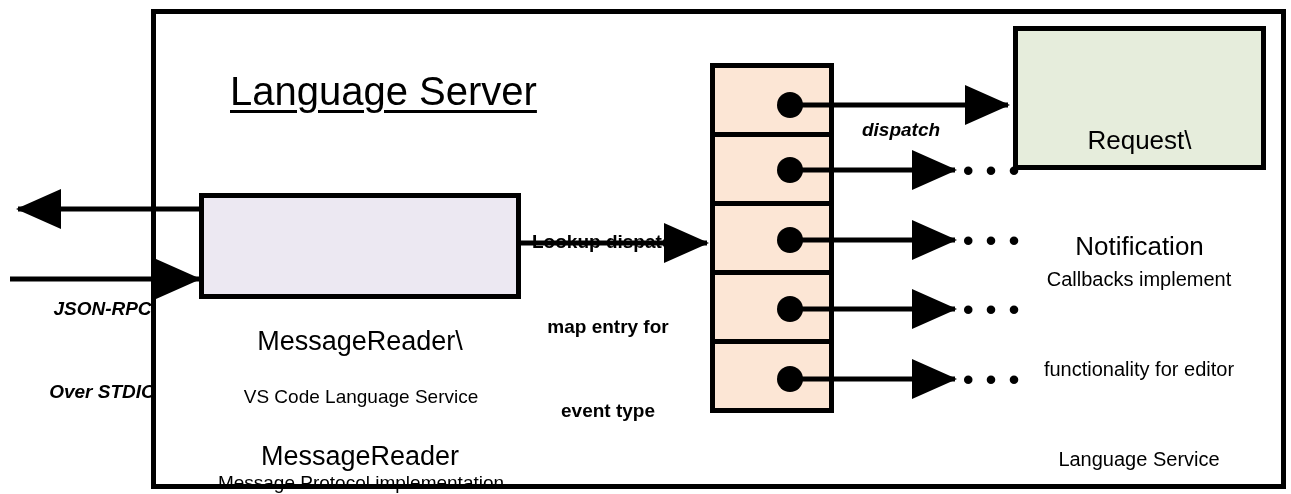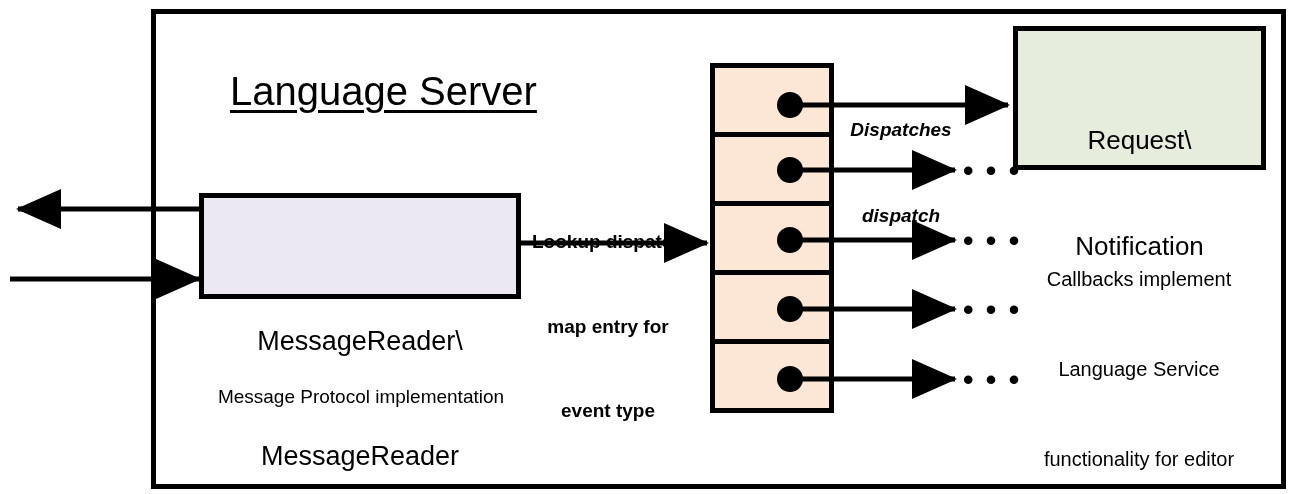--- a/index.html
+++ b/index.html
@@ -171,59 +171,63 @@
     <line x1="790" y1="170" x2="955" y2="170" stroke="#000000" stroke-width="5" marker-end="url(#ah)"></line>
     <line x1="790" y1="240" x2="955" y2="240" stroke="#000000" stroke-width="5" marker-end="url(#ah)"></line>
     <line x1="790" y1="309" x2="955" y2="309" stroke="#000000" stroke-width="5" marker-end="url(#ah)"></line>
     <line x1="790" y1="379" x2="955" y2="379" stroke="#000000" stroke-width="5" marker-end="url(#ah)"></line>
 
     <rect x="1015.5" y="28.5" width="248" height="139" fill="#E6EDDC" stroke="#000000" stroke-width="5"></rect>
   </svg>
 
   <div class="txt" id="server-title">Language Server</div>
 
+  <div class="txt" id="jsonrpc-label">
+    <div>JSON-RPC</div>
+    <div>Over STDIO</div>
+  </div>
 
   <div class="txt" id="reader-box-text">
     <div>MessageReader\</div>
     <div>MessageReader</div>
   </div>
 
   <div class="txt" id="reader-caption">
+    <div>VS Code Language Service</div>
     <div>Message Protocol implementation</div>
   </div>
 
   <div class="txt" id="lookup-label">
     <div>Lookup dispatch</div>
     <div>map entry for</div>
     <div>event type</div>
   </div>
 
   <div class="txt" id="dispatchmap-caption">
     <div>Dispatch Map</div>
     
   </div>
 
   <div class="txt" id="dispatches-label">
-    <div>Dispatches</div>
     <div>dispatch</div>
   </div>
 
   <div class="ellipsis" style="left:963px; top:156px;">• • •</div>
   <div class="ellipsis" style="left:963px; top:226px;">• • •</div>
   <div class="ellipsis" style="left:963px; top:295px;">• • •</div>
   <div class="ellipsis" style="left:963px; top:365px;">• • •</div>
 
   <div class="txt" id="callback-box-text">
     <div>Request\</div>
     <div>Notification</div>
   </div>
 
   <div class="txt" id="callback-caption">
     <div>Callbacks implement</div>
+    <div>functionality for editor</div>
     <div>Language Service</div>
-    <div>functionality for editor</div>
     
     
     
     
   </div>
 
 </div>
 
 </body></html>

